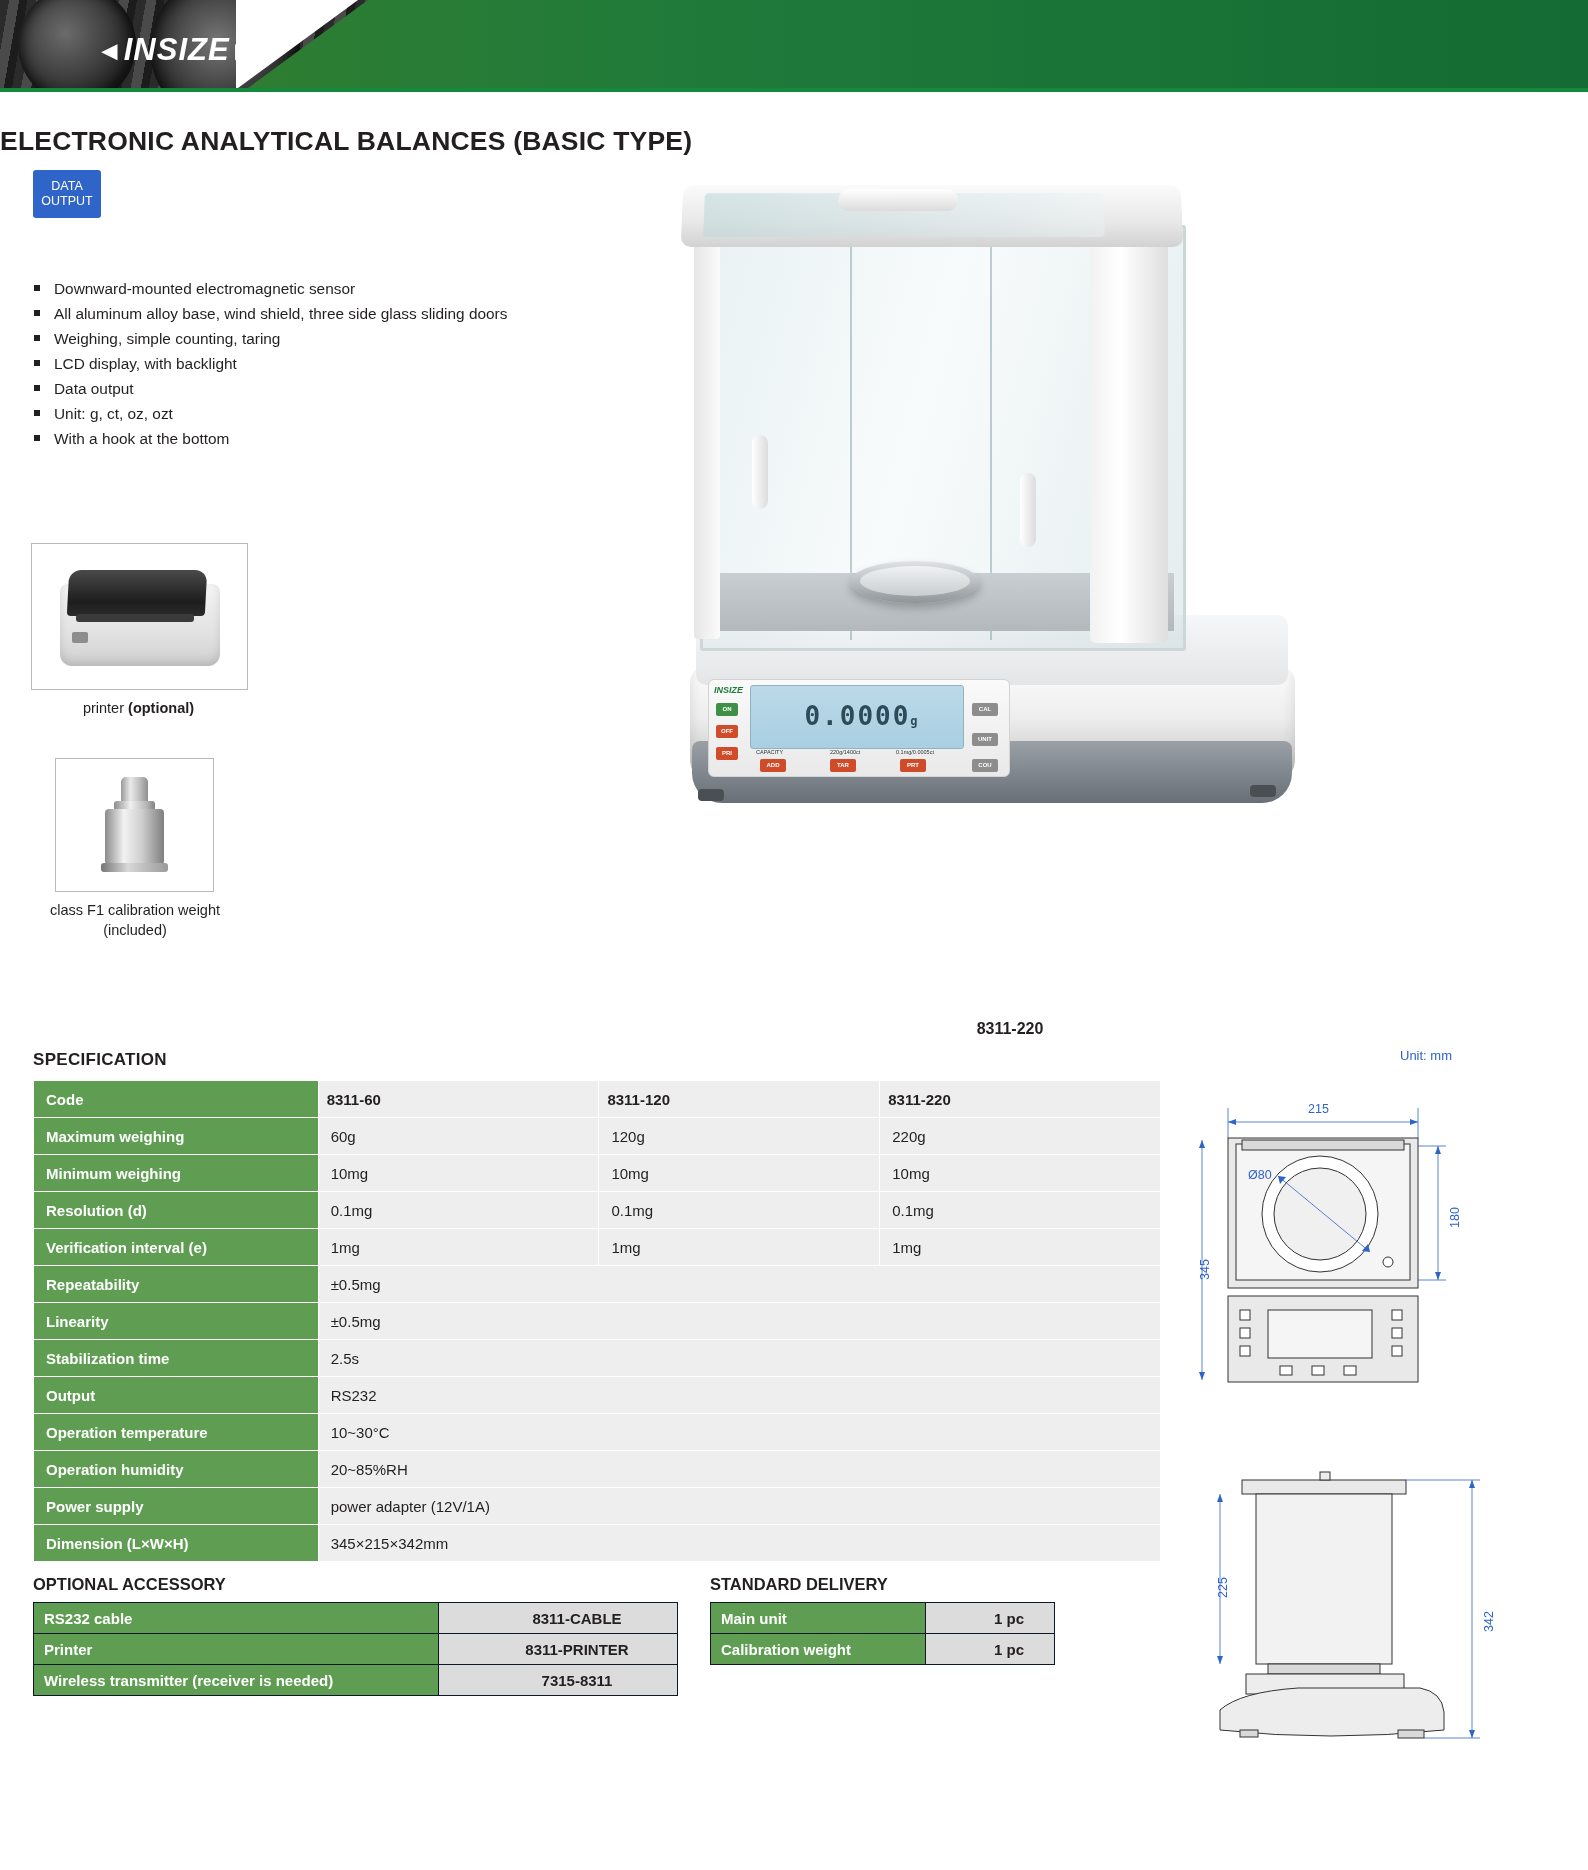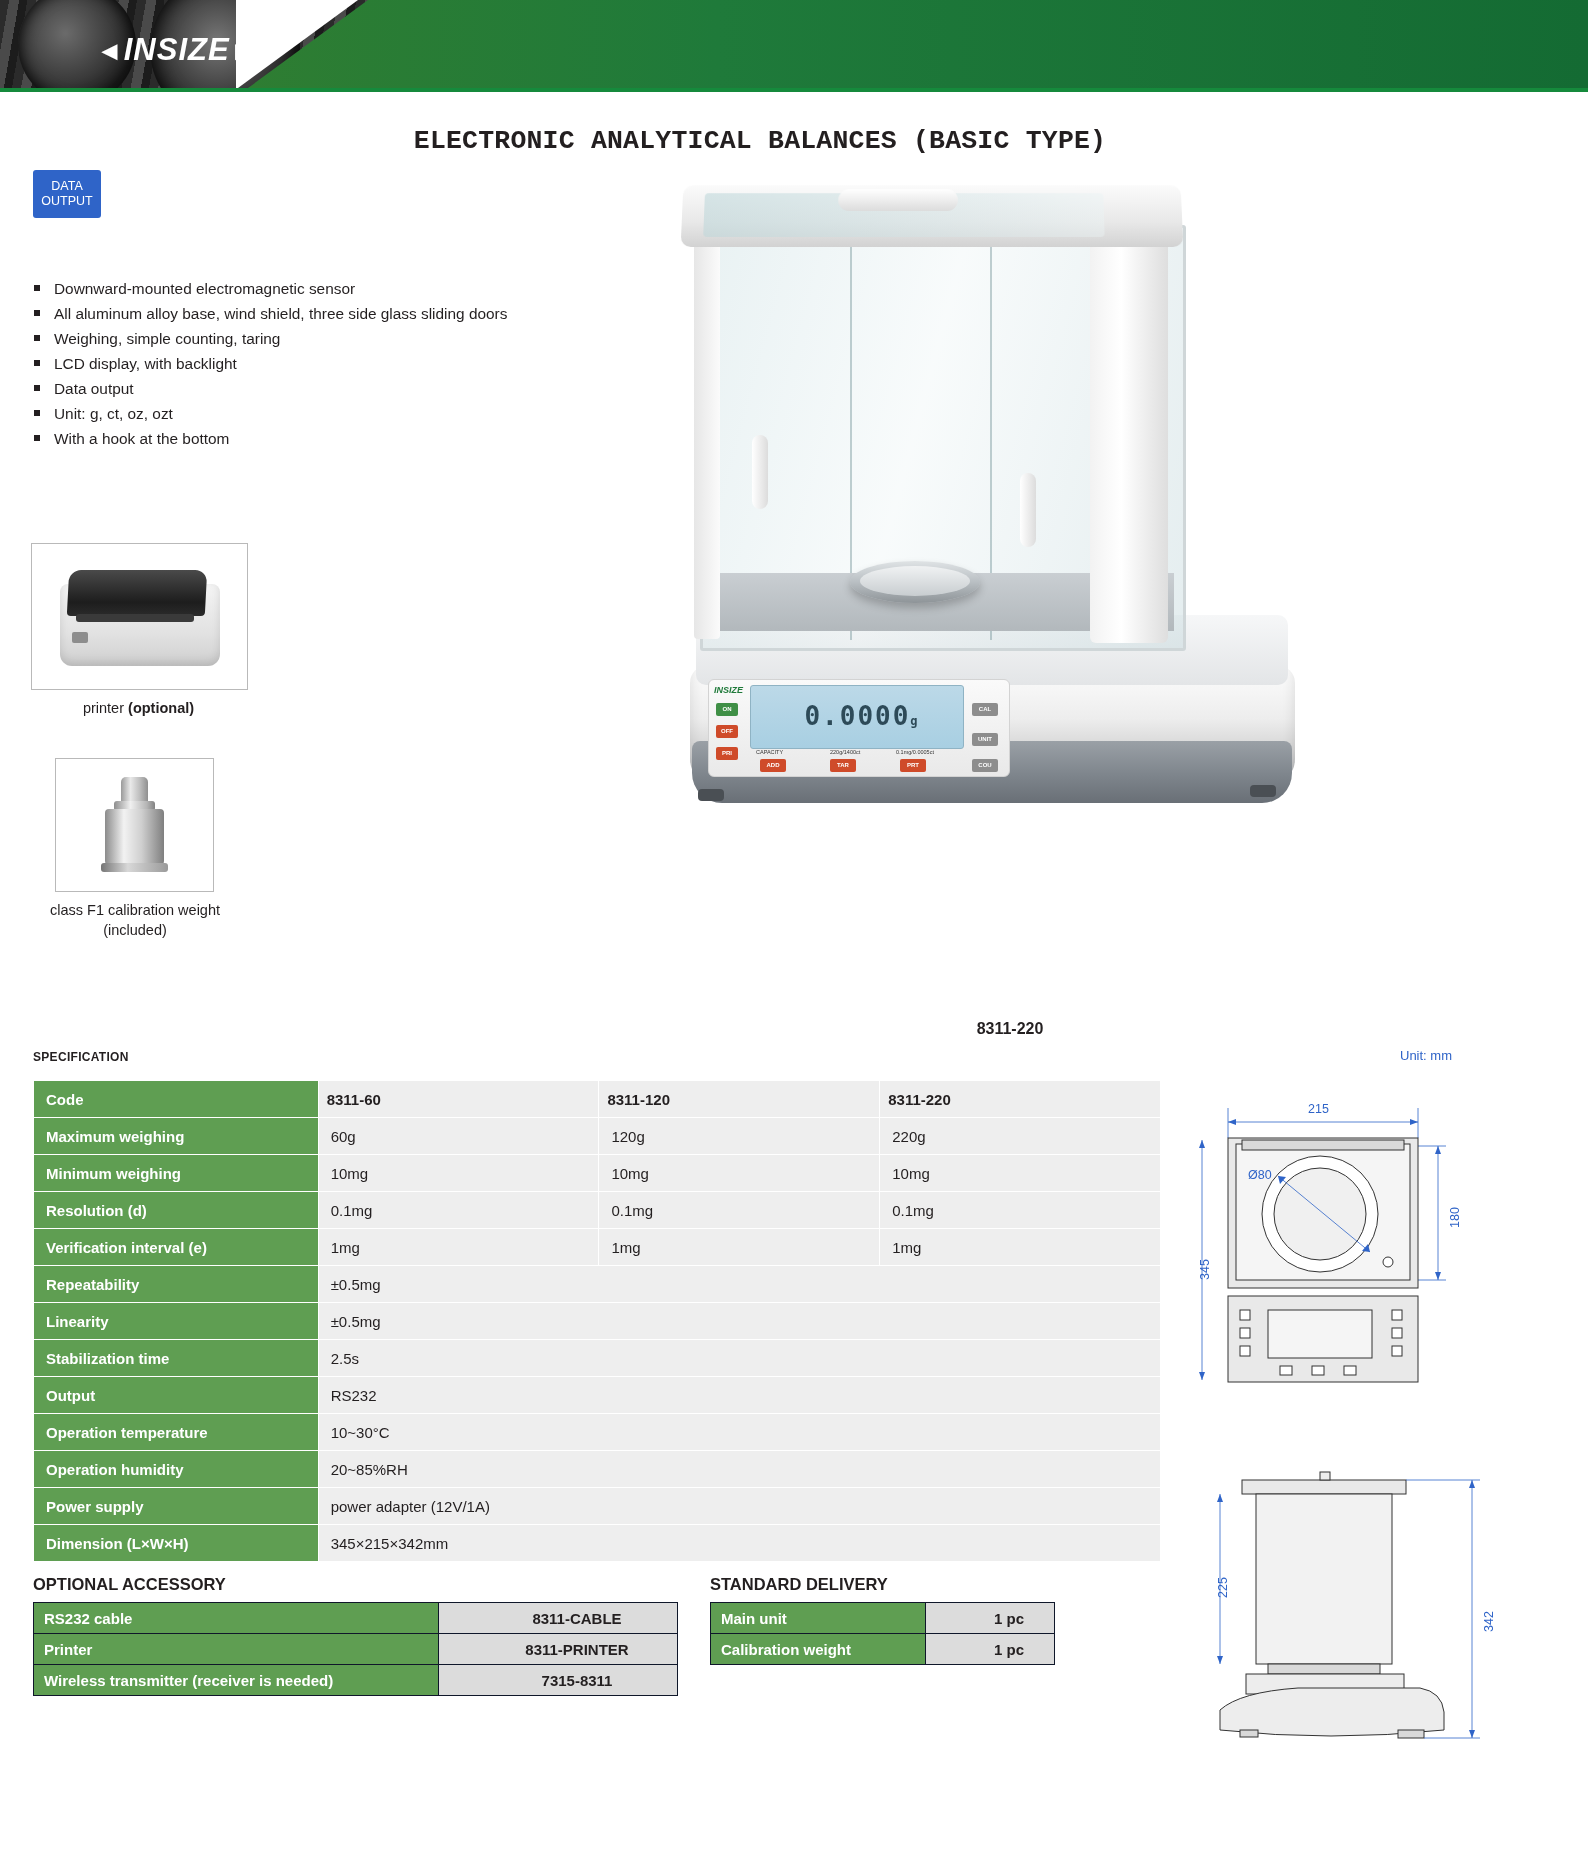--- a/index.html
+++ b/index.html
@@ -84,26 +84,25 @@
     white-space: nowrap;
   }
   .logo .arrow-l, .logo .arrow-r { font-style: normal; font-size: 27px; }
 
   
   .page-title {
     position: absolute;
     top: 126px;
     left: 0;
     width: 1520px;
-    text-align: center;
+    text-align: left;
     font-size: 26.5px;
     font-weight: bold;
     letter-spacing: 0.2px;
     color: #231f20;
-    font-family: Liberation Mono, monospace;
   }
 
   
   .badge-dataoutput {
     position: absolute;
     top: 170px; left: 33px;
     width: 68px; height: 48px;
     background: #2f64c8;
     border-radius: 3px;
     color: #fff;
@@ -392,21 +391,21 @@
     width: 640px;
     text-align: center;
     font-size: 16px;
     font-weight: bold;
   }
 
   
   .spec-title {
     position: absolute;
     top: 1050px; left: 33px;
-    font-size: 12px;
+    font-size: 17px;
     font-weight: bold;
     letter-spacing: .3px;
   }
   .unit-mm {
     position: absolute;
     top: 1048px; left: 1400px;
     font-size: 13px;
     color: #2f64c8;
   }
   table.spec {

